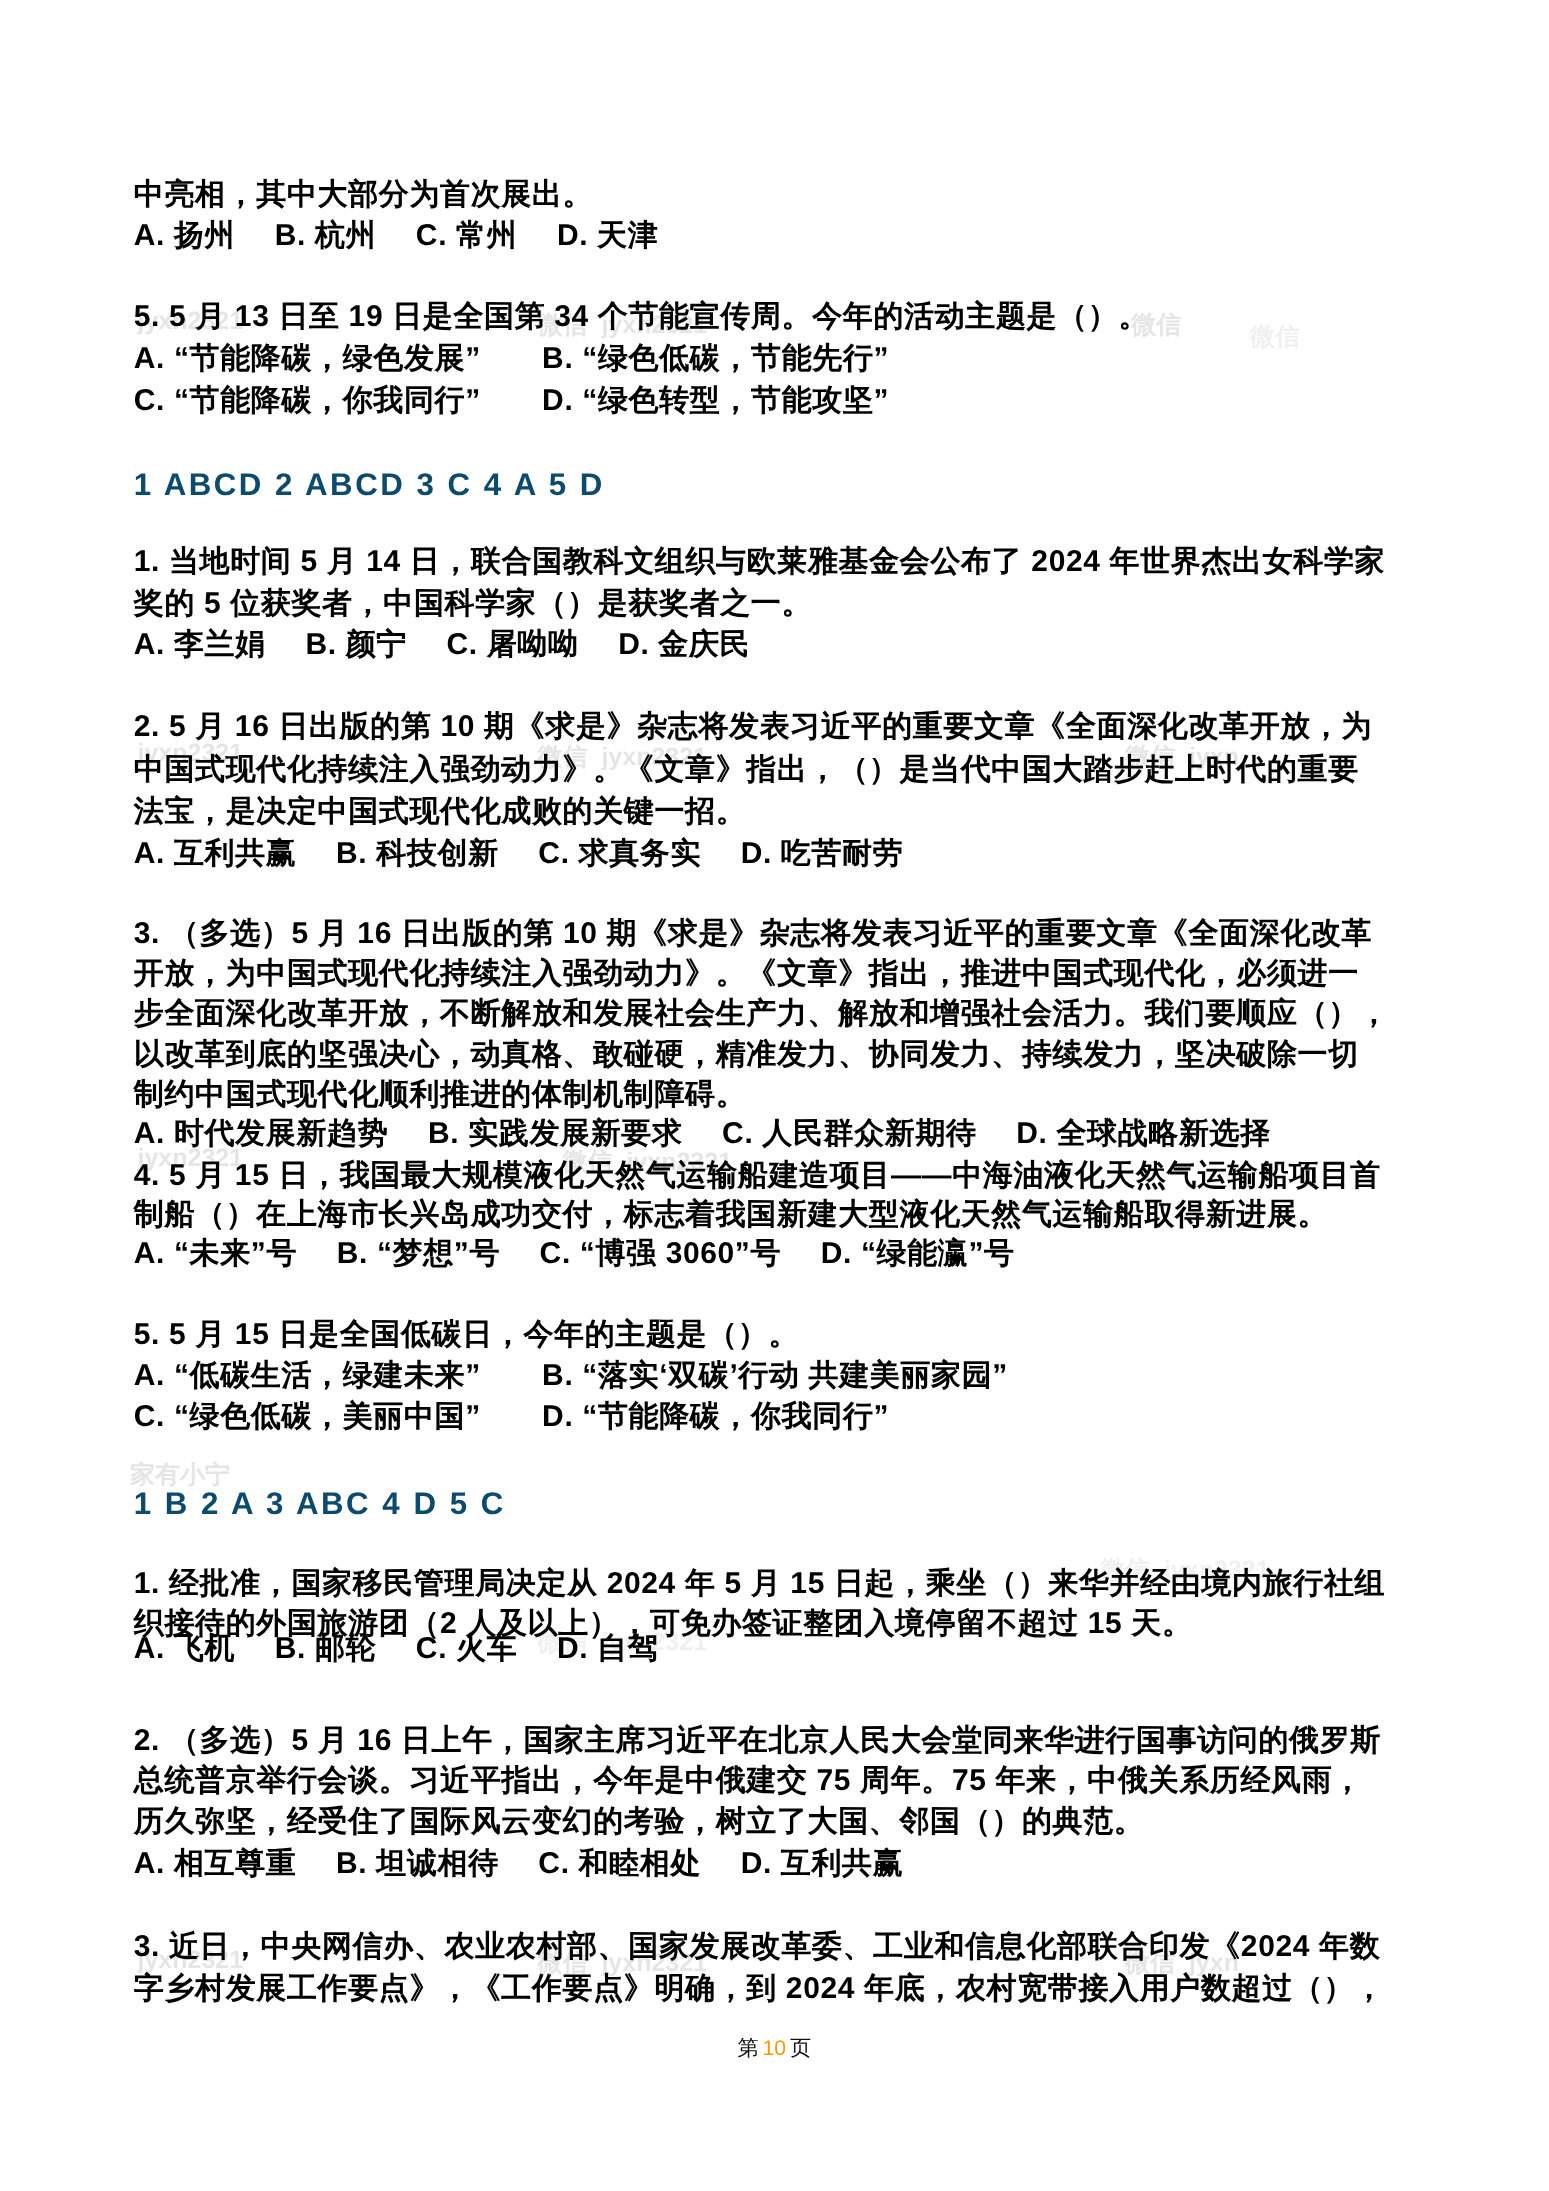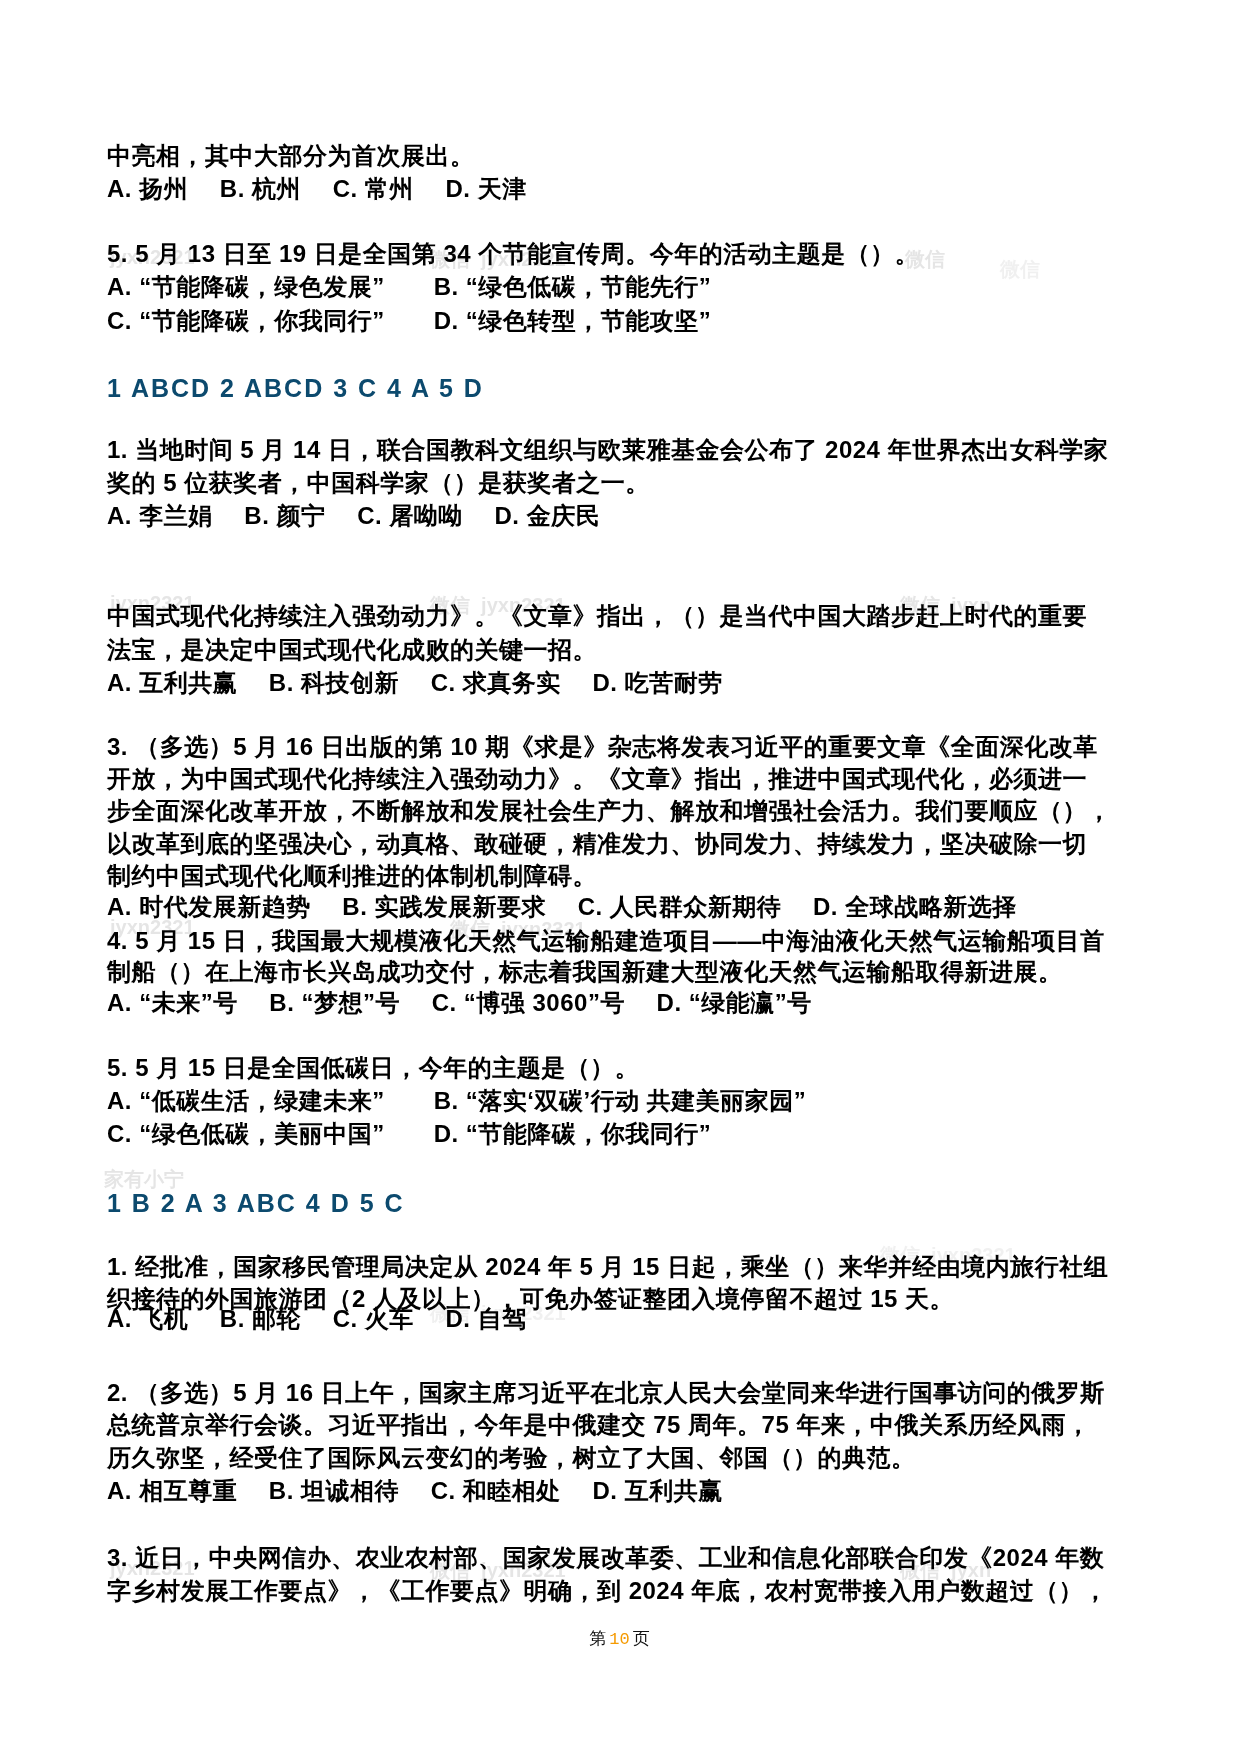--- a/index.html
+++ b/index.html
@@ -34,21 +34,21 @@
     opacity:0.22;
     white-space:pre;
     pointer-events:none;
   }
   .wm.light{opacity:0.12;}
   .footer{
     position:absolute;
     top:1627px;left:0;
     width:100%;
     text-align:center;
-    font-family:Liberation Mono, monospace;
+    font-family:Liberation Sans, sans-serif;
     font-size:17px;
     color:#111111;
   }
   .footer .num{color:#f59a00;padding:0 3px;}
 </style>
 </head>
 <body>
 
 <div class="page">
 
@@ -74,20 +74,21 @@
   <div class="line" style="top:239px">5. 5 月 13 日至 19 日是全国第 34 个节能宣传周。今年的活动主题是（）。</div>
   <div class="line" style="top:272px">A. “节能降碳，绿色发展”　　B. “绿色低碳，节能先行”</div>
   <div class="line" style="top:306px">C. “节能降碳，你我同行”　　D. “绿色转型，节能攻坚”</div>
 
   <div class="line answer" style="top:373px">1 ABCD 2 ABCD 3 C 4 A 5 D</div>
 
   <div class="line" style="top:435px">1. 当地时间 5 月 14 日，联合国教科文组织与欧莱雅基金会公布了 2024 年世界杰出女科学家</div>
   <div class="line" style="top:468px">奖的 5 位获奖者，中国科学家（）是获奖者之一。</div>
   <div class="line" style="top:501px">A. 李兰娟　 B. 颜宁　 C. 屠呦呦　 D. 金庆民</div>
 
+  <div class="line" style="top:567px">2. 5 月 16 日出版的第 10 期《求是》杂志将发表习近平的重要文章《全面深化改革开放，为</div>
   <div class="line" style="top:635px">法宝，是决定中国式现代化成败的关键一招。</div>
   <div class="line" style="top:601px">中国式现代化持续注入强劲动力》。《文章》指出，（）是当代中国大踏步赶上时代的重要</div>
   <div class="line" style="top:668px">A. 互利共赢　 B. 科技创新　 C. 求真务实　 D. 吃苦耐劳</div>
 
   <div class="line" style="top:732px">3. （多选）5 月 16 日出版的第 10 期《求是》杂志将发表习近平的重要文章《全面深化改革</div>
   <div class="line" style="top:764px">开放，为中国式现代化持续注入强劲动力》。《文章》指出，推进中国式现代化，必须进一</div>
   <div class="line" style="top:796px">步全面深化改革开放，不断解放和发展社会生产力、解放和增强社会活力。我们要顺应（），</div>
   <div class="line" style="top:829px">以改革到底的坚强决心，动真格、敢碰硬，精准发力、协同发力、持续发力，坚决破除一切</div>
   <div class="line" style="top:861px">制约中国式现代化顺利推进的体制机制障碍。</div>
   <div class="line" style="top:892px">A. 时代发展新趋势　 B. 实践发展新要求　 C. 人民群众新期待　 D. 全球战略新选择</div>

